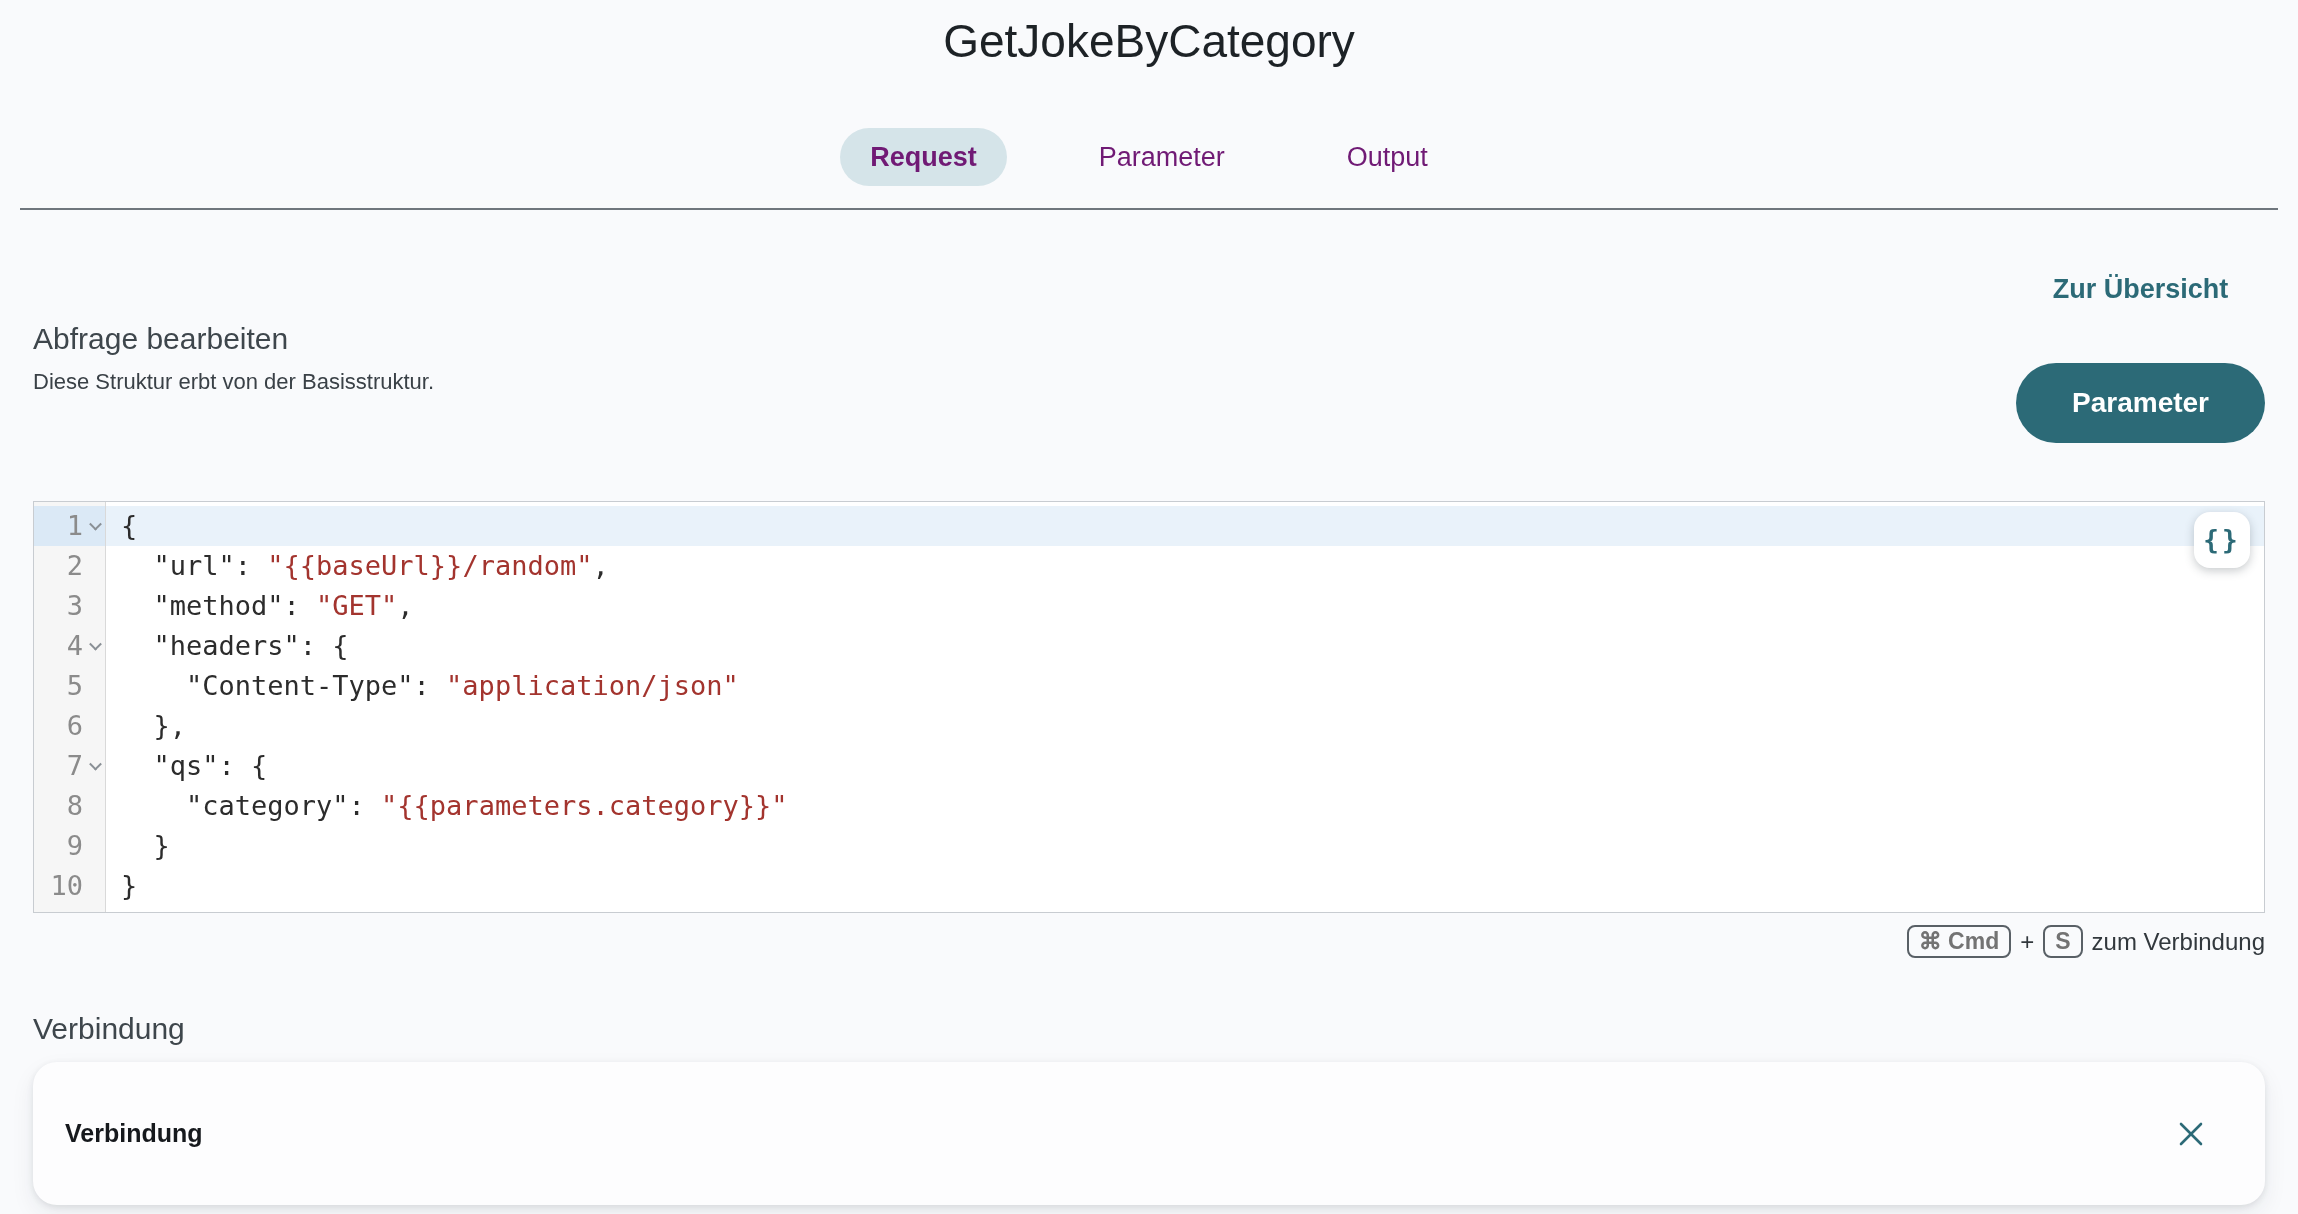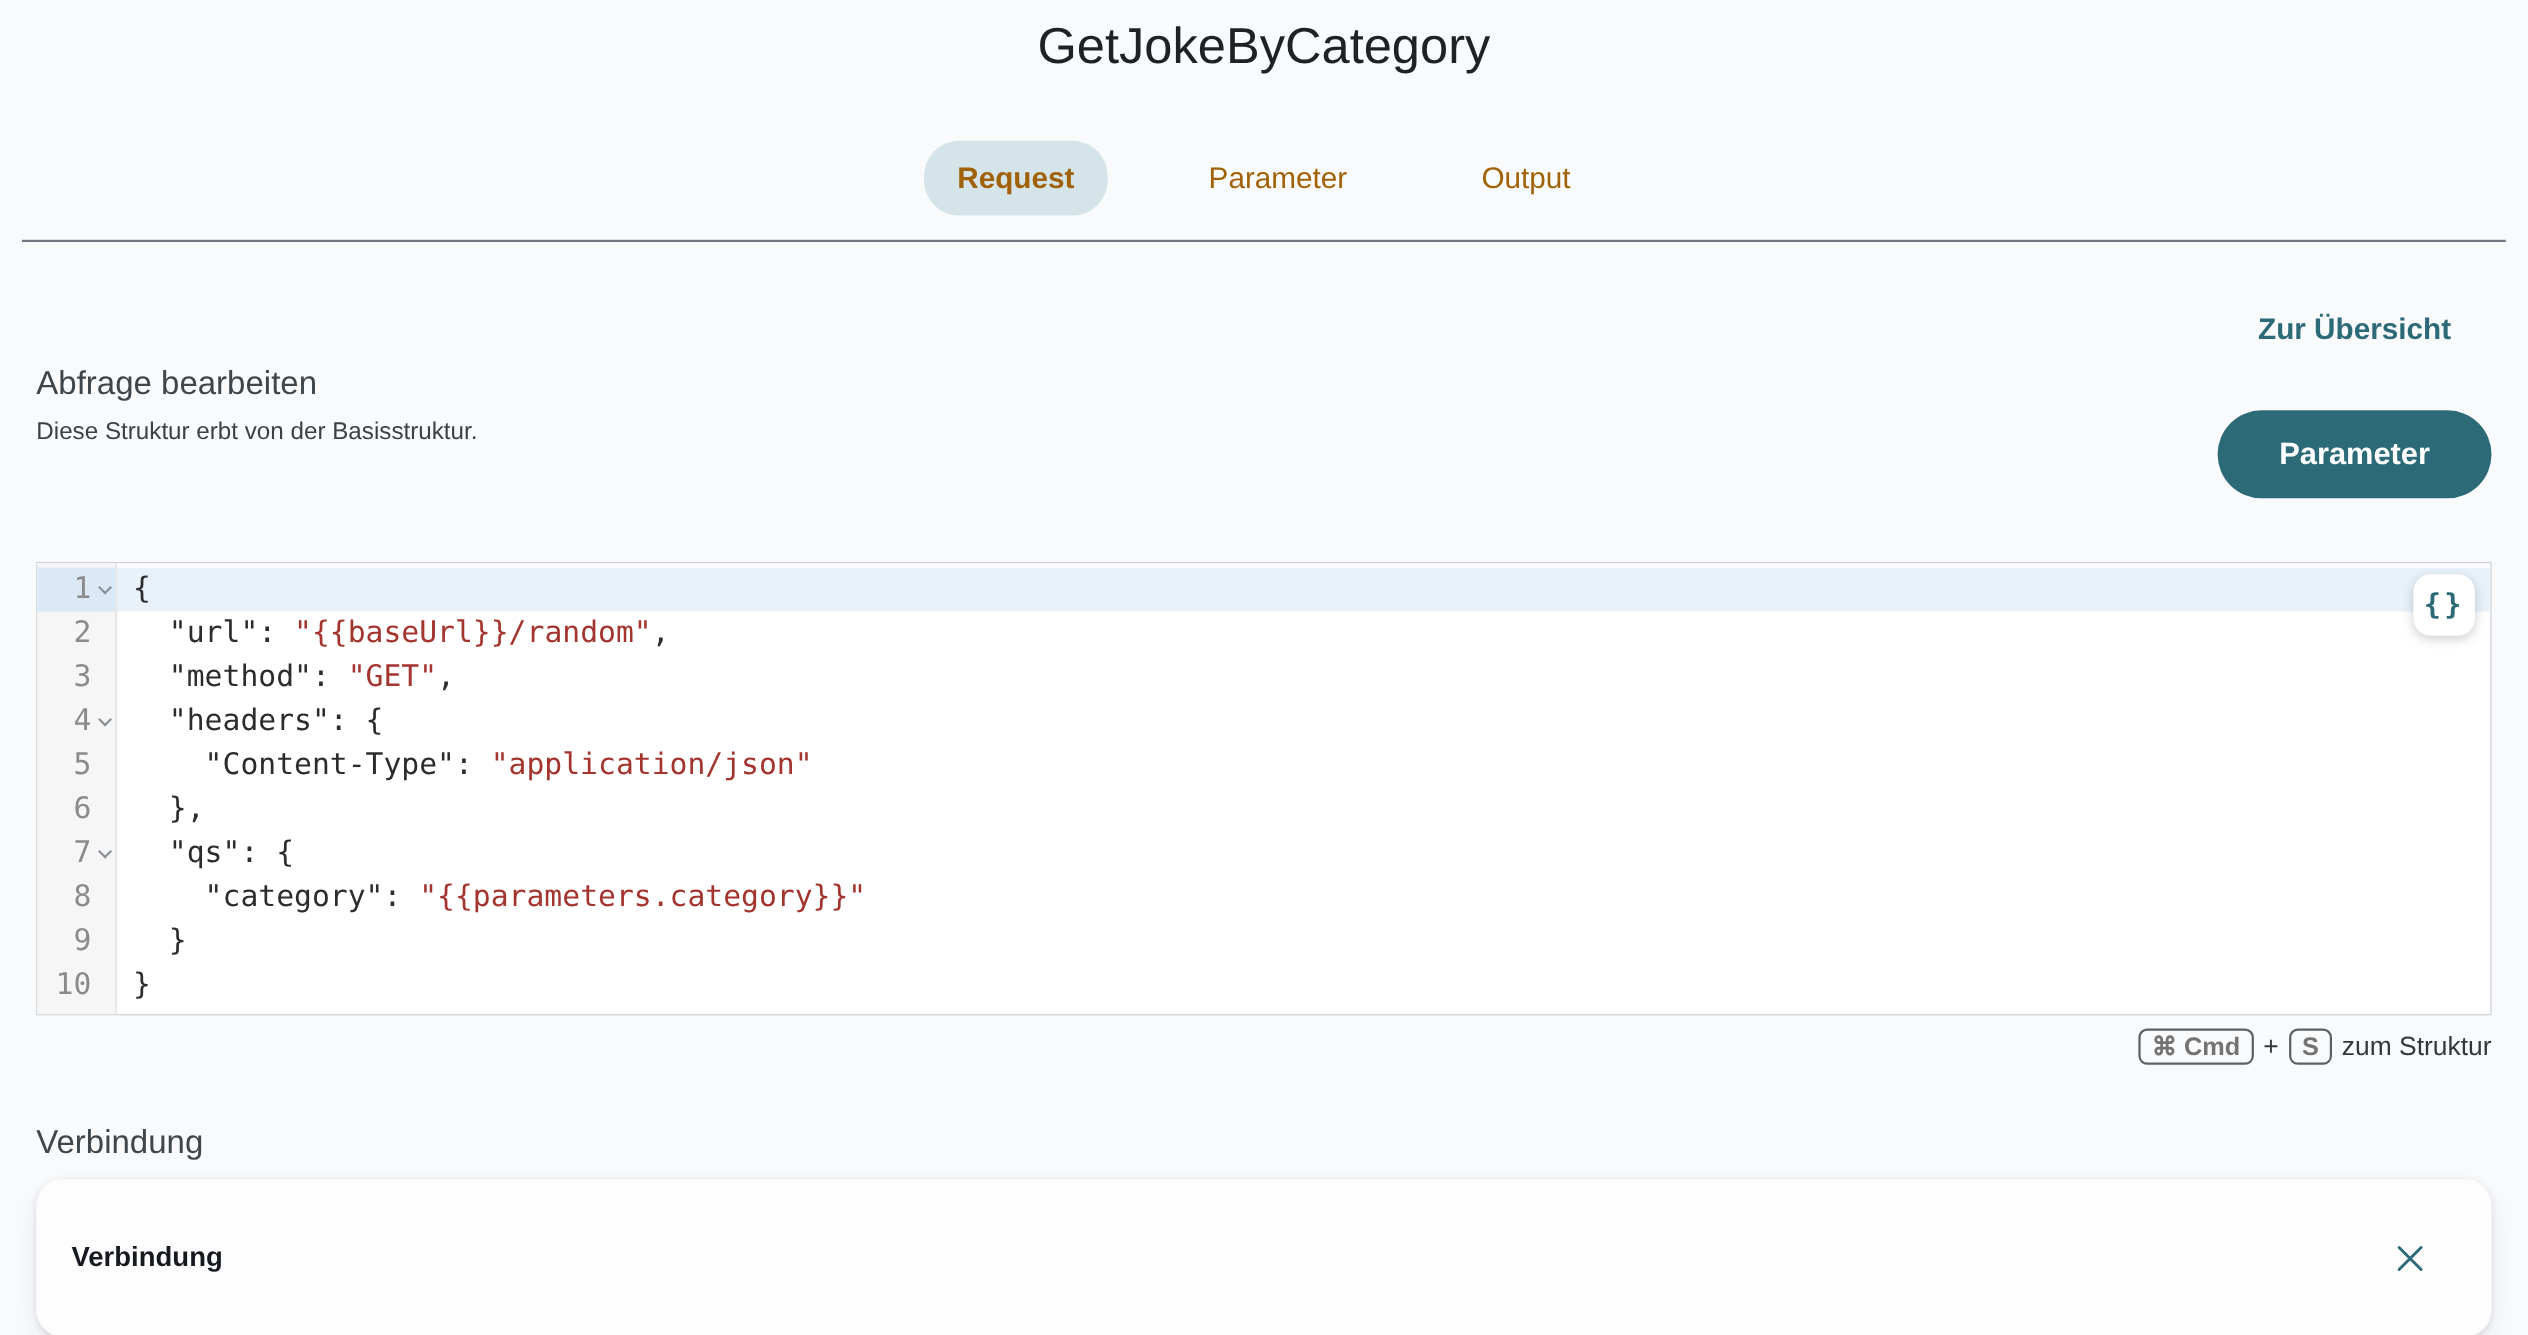--- a/index.html
+++ b/index.html
@@ -18,28 +18,28 @@
     color:#1d2226;
   }
   .tabs{
     margin-top:60px;
     display:flex;
     justify-content:center;
     align-items:center;
     gap:62px;
   }
   .tab{
-    height:68px;
+    height:58px;
     display:flex;
     align-items:center;
     padding:0 30px;
     border-radius:32px;
     font-size:27px;
     font-weight:500;
-    color:#a16207;
+    color:#701a75;
     cursor:pointer;
   }
   .tab.active{
     background:#d5e4e9;
     font-weight:600;
   }
   .divider{
     height:2px;
     background:#6f767d;
     margin:22px 20px 0 20px;
@@ -260,21 +260,21 @@
     </div>
   <button class="format-btn">
     <span>{}</span>
   </button>
 </div>
 
 <div class="save-hint">
   <span class="kbd">⌘ Cmd</span>
   <span>+</span>
   <span class="kbd">S</span>
-  <span>zum Struktur</span>
+  <span>zum Verbindung</span>
 </div>
 
 <div class="connection-section">
   <h2 class="section-heading">Verbindung</h2>
 </div>
 
 <div class="connection-card">
   <span class="connection-card-title">Verbindung</span>
   <button class="close-btn">
     <svg width="28" height="28" viewBox="0 0 28 28">

